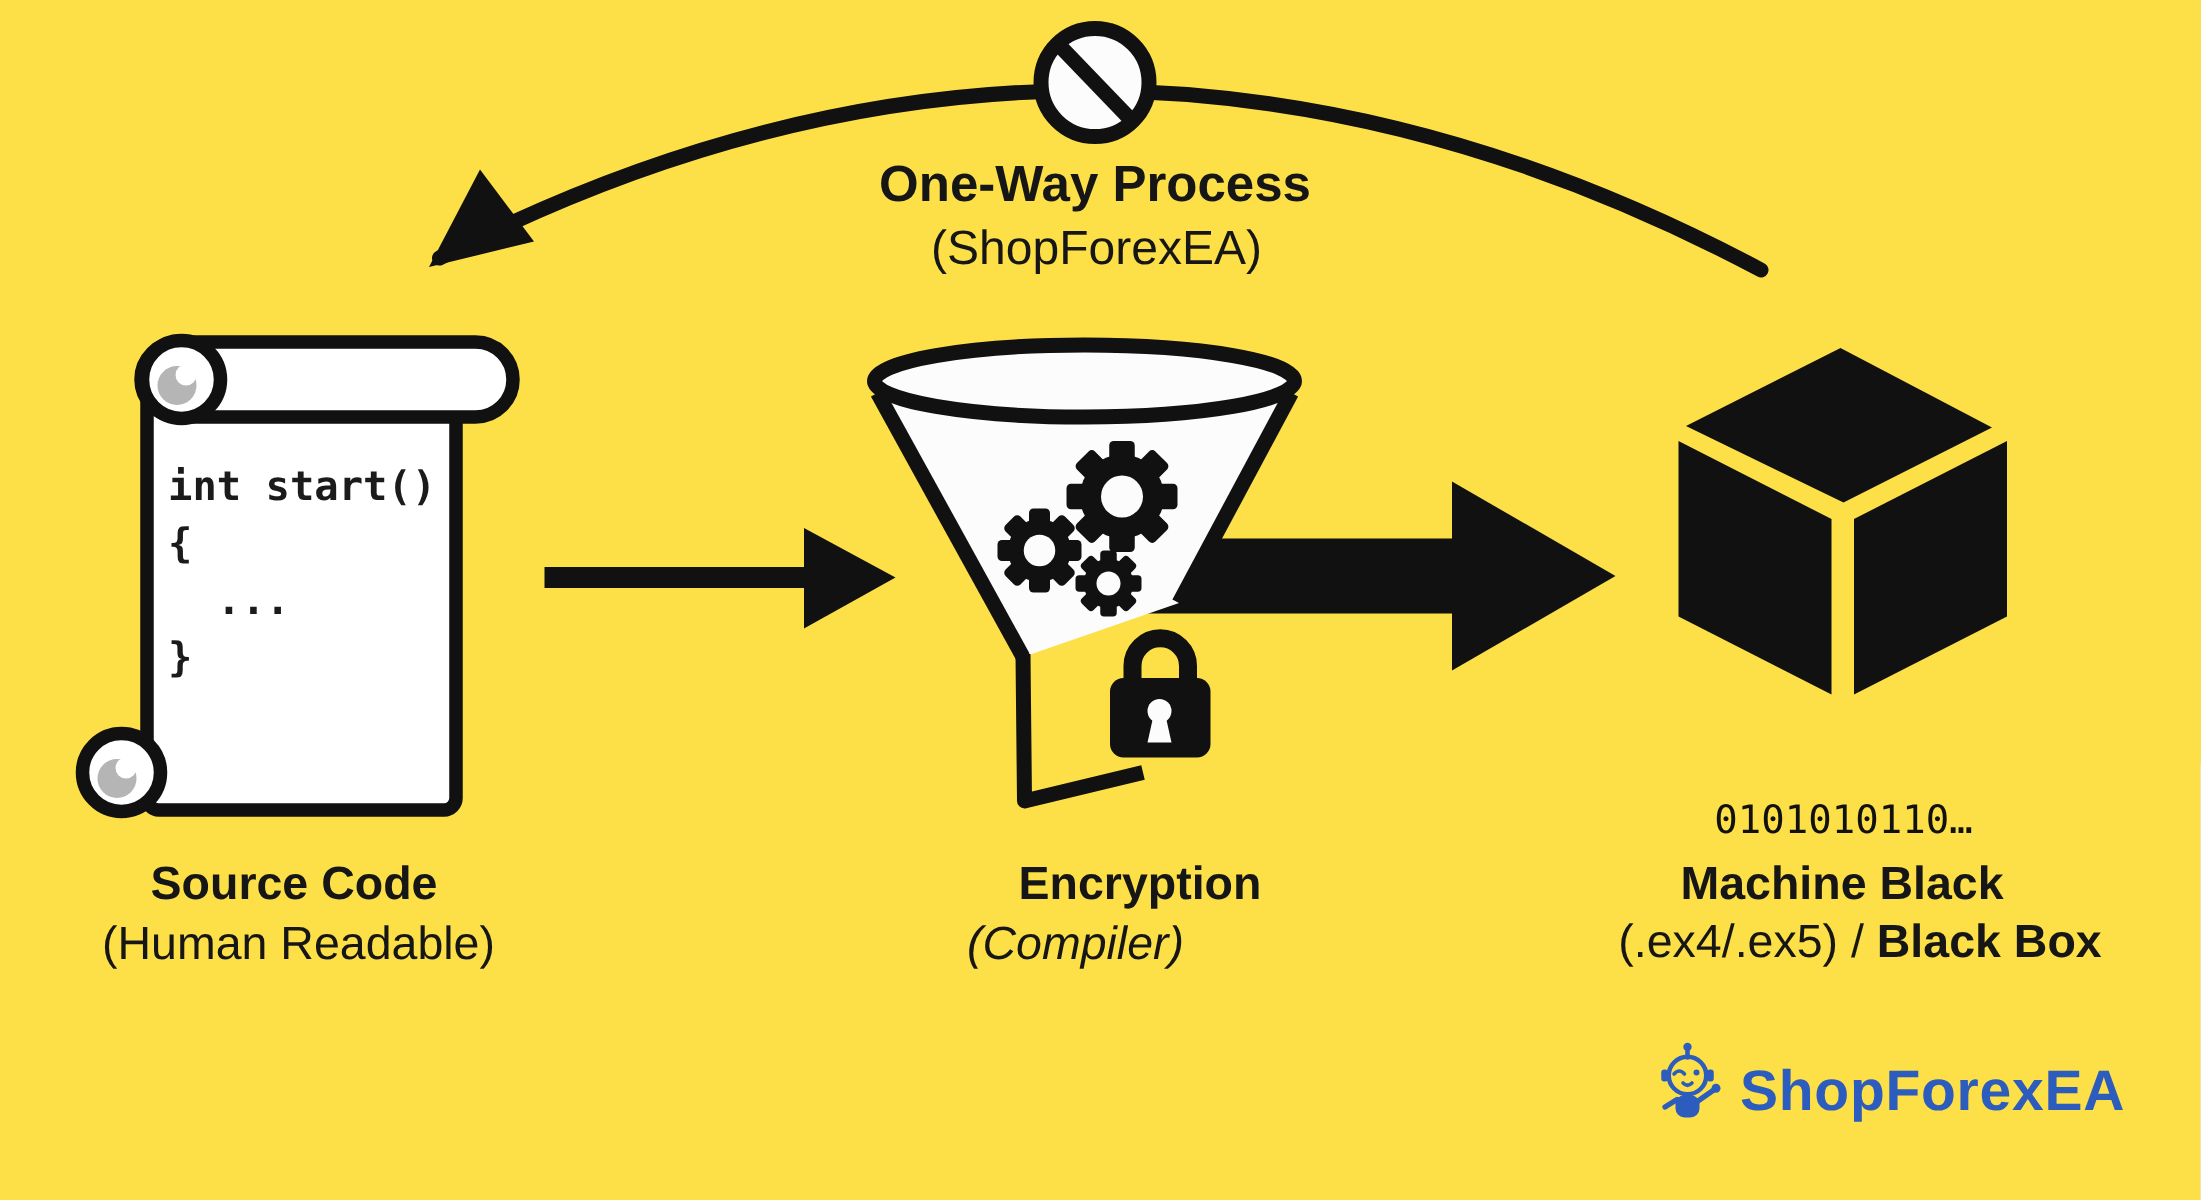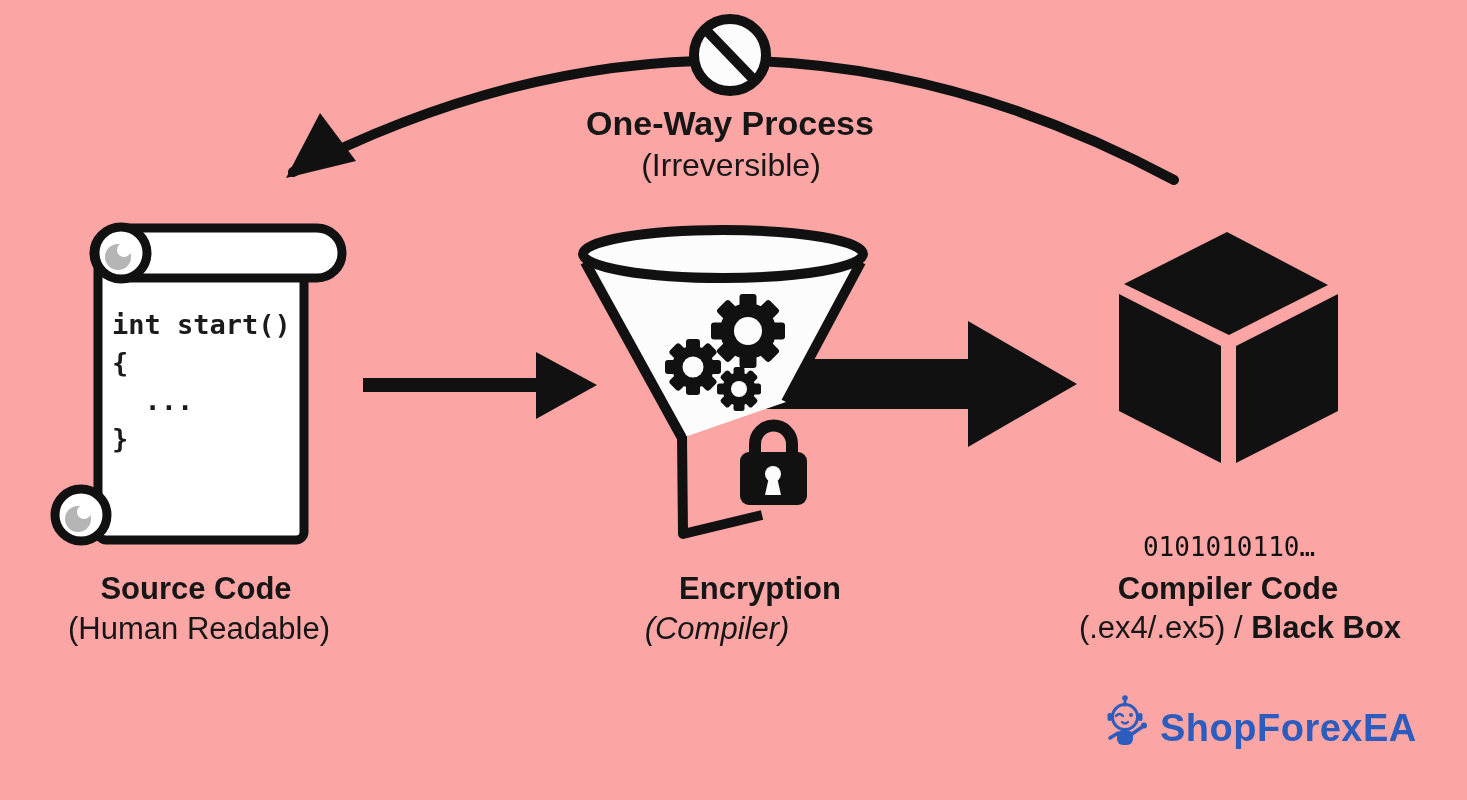--- a/index.html
+++ b/index.html
@@ -1,17 +1,17 @@
 <!DOCTYPE html>
 <html><head>
 <meta charset="utf-8">
 <style>
   html,body{margin:0;padding:0;background:#e9e9e9;}
   #stage{
-    position:relative;width:1467px;height:800px;background:#fca5a5;
+    position:relative;width:1467px;height:800px;background:#fde047;
     overflow:hidden;font-family:"Liberation Sans",sans-serif;color:#161616;
   }
   #diagram-svg{position:absolute;left:0;top:0;width:1467px;height:800px;}
   .txt{position:absolute;transform:translateX(-50%);text-align:center;white-space:nowrap;}
   .h-title{font-weight:bold;font-size:34px;line-height:38px;}
   .h-sub{font-size:32px;line-height:36px;}
   .lbl-title{font-weight:bold;font-size:31px;line-height:36px;}
   .lbl-sub{font-size:31px;line-height:36px;text-align:center;}
   .mono{font-family:"DejaVu Sans Mono",monospace;}
   #code-block{
@@ -117,36 +117,36 @@
     </g>
 
     <g>
       <polygon points="1227,232 1328,285 1229,335 1124,284" fill="#111"></polygon>
       <polygon points="1119,294 1221,346 1221,463 1119,411" fill="#111"></polygon>
       <polygon points="1236,346 1338,294 1338,411 1236,463" fill="#111"></polygon>
     </g>
   </svg>
 
   <div class="txt h-title" style="left:730px;top:104px;">One-Way Process</div>
-  <div class="txt h-sub" style="left:731px;top:147px;">(Irreversible)</div>
+  <div class="txt h-sub" style="left:731px;top:147px;">(ShopForexEA)</div>
 
   <div id="code-block" class="mono"><span>int start()</span>
 <span>{</span>
 <span>  ...</span>
 <span>}</span></div>
 
   <div class="txt mono" id="binary-text" style="left:1229px;top:500px;">0101010110…</div>
 
   <div class="txt lbl-title" style="left:196px;top:571px;">Source Code</div>
   <div class="txt lbl-sub" style="left:199px;top:611px;">(Human Readable)</div>
 
   <div class="txt lbl-title" style="left:724px;top:571px;margin-left:36px;">Encryption</div>
   <div class="txt lbl-sub" style="left:717px;top:611px;font-style:italic;">(Compiler)</div>
 
-  <div class="txt lbl-title" style="left:1228px;top:571px;">Compiler Code</div>
+  <div class="txt lbl-title" style="left:1228px;top:571px;">Machine Black</div>
   <div class="txt lbl-sub" style="left:1240px;top:610px;"><span>(.ex4/.ex5) / </span><span class="bold-part">Black Box</span></div>
 
   <div id="logo">
     <svg width="54" height="60" viewBox="0 0 54 60">
       <g stroke="#2b5cbe" fill="none" stroke-width="3" stroke-linecap="round">
         <line x1="27" y1="9" x2="27" y2="13"></line>
         <circle cx="27" cy="6" r="2.8" fill="#2b5cbe" stroke="none"></circle>
         <circle cx="27" cy="25" r="12.5"></circle>
         <rect x="9.5" y="21" width="4.5" height="8" rx="2" fill="#2b5cbe" stroke="none"></rect>
         <rect x="40" y="21" width="4.5" height="8" rx="2" fill="#2b5cbe" stroke="none"></rect>

